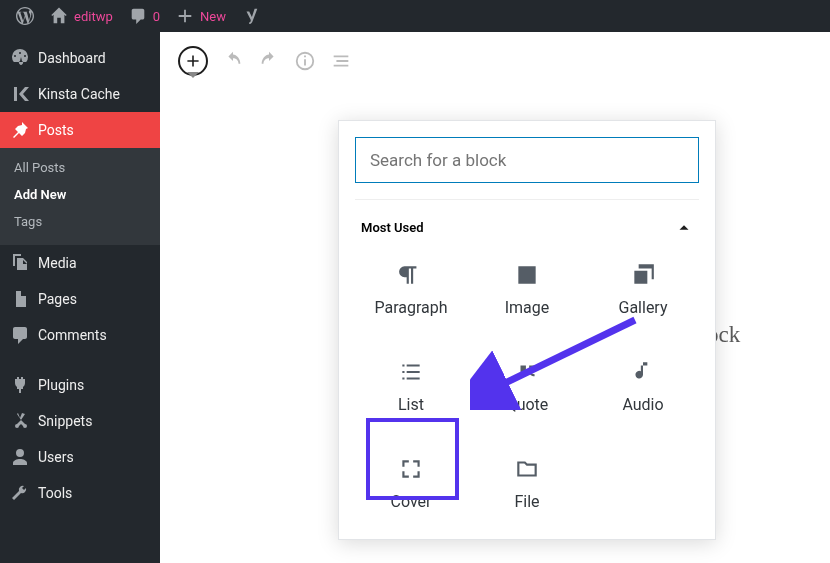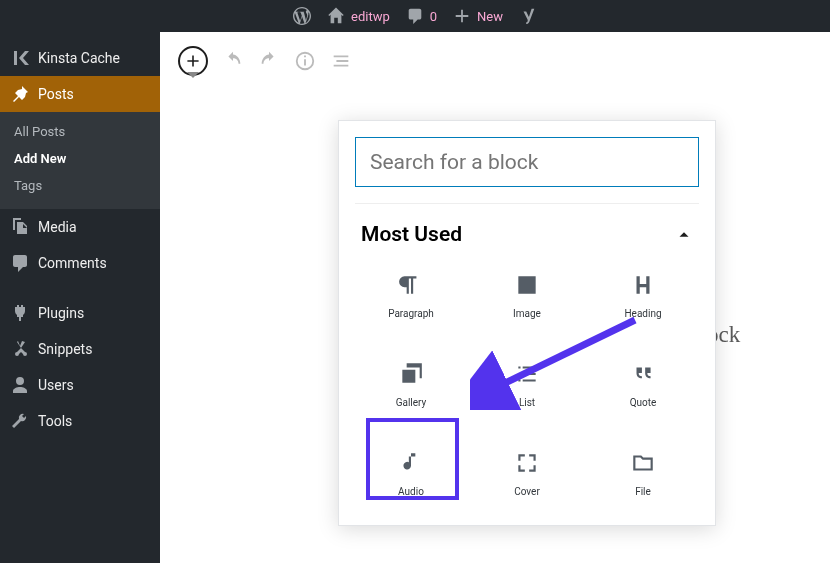--- a/index.html
+++ b/index.html
@@ -1,42 +1,42 @@
 <!DOCTYPE html>
 <html><head>
 <meta charset="utf-8">
 <style>
 * { margin: 0; padding: 0; box-sizing: border-box; font-family: -apple-system, BlinkMacSystemFont, "Segoe UI", Roboto, sans-serif; }
 body { width: 830px; height: 563px; overflow: hidden; background: #fff; position: relative; }
-.adminbar { height: 32px; background: #23282d; color: #f9a8d4; display: flex; align-items: center; padding: 0 8px; font-size: 13px; justify-content: center; }
+.adminbar { height: 32px; background: #23282d; color: #ec4899; display: flex; align-items: center; padding: 0 8px; font-size: 13px; }
 .adminbar .ab-item { display: flex; align-items: center; padding: 0 8px; height: 32px; gap: 6px; cursor: pointer; }
 .adminbar svg { width: 18px; height: 18px; fill: #a0a5aa; }
 .body-wrap { display: flex; height: calc(100% - 32px); }
 .sidebar { width: 160px; background: #23282d; color: #eee; font-size: 14px; padding-top: 8px; }
 .side-item { display: flex; align-items: center; gap: 8px; padding: 8px 10px; cursor: pointer; position: relative; color: #eee; }
 .side-item svg { width: 20px; height: 20px; fill: #a0a5aa; }
-.side-item.current { background: #a16207; color: #fff; }
+.side-item.current { background: #ef4444; color: #fff; }
 .side-item.current svg { fill: #fff; }
 .side-item.current::after { content: ""; position: absolute; right: -8px; top: 50%; margin-top: -8px; border: 8px solid transparent; border-right-color: #fff; }
 .submenu { background: #32373c; padding: 6px 0 10px 0; }
 .submenu .sub { padding: 6px 10px 6px 14px; font-size: 13px; color: #b4b9be; cursor: pointer; }
 .submenu .sub.active { color: #fff; font-weight: 600; }
 .content { flex: 1; background: #fff; position: relative; }
 .toolbar { display: flex; align-items: center; gap: 14px; padding: 14px 18px; }
 .plus-btn { width: 30px; height: 30px; border: 2px solid #1e1e1e; border-radius: 50%; display: flex; align-items: center; justify-content: center; font-size: 20px; position: relative; cursor: pointer; }
 .plus-btn::after { content: ""; position: absolute; bottom: -10px; left: 50%; margin-left: -6px; border: 6px solid transparent; border-top-color: #888; }
 .toolbar svg { width: 22px; height: 22px; fill: #bbb; }
 .popover { position: absolute; left: 178px; top: 88px; width: 378px; background: #fff; border: 1px solid #e2e4e7; box-shadow: 0 3px 20px rgba(0,0,0,.15); padding: 16px; z-index: 10; }
-.search-input { width: 100%; border: 1.5px solid #007cba; padding: 12px 14px; font-size: 21px; outline: none; }
+.search-input { width: 100%; border: 1.5px solid #007cba; padding: 12px 14px; font-size: 17px; outline: none; }
 .search-input::placeholder { color: #757575; }
-.section-hdr { display: flex; justify-content: space-between; align-items: center; padding: 18px 6px 14px 6px; border-top: 1px solid #eee; margin-top: 16px; font-weight: 600; font-size: 21px; }
+.section-hdr { display: flex; justify-content: space-between; align-items: center; padding: 18px 6px 14px 6px; border-top: 1px solid #eee; margin-top: 16px; font-weight: 600; font-size: 13px; }
 .block-grid { display: grid; grid-template-columns: repeat(3,1fr); gap: 18px 4px; }
 .blk { display: flex; flex-direction: column; align-items: center; gap: 10px; padding: 12px 8px; cursor: pointer; }
 .blk svg { width: 26px; height: 26px; fill: #555d66; }
-.blk .lbl { font-size: 10px; color: #32373c; }
+.blk .lbl { font-size: 16px; color: #32373c; }
 .highlight-box { position: absolute; border: 4px solid #5333ed; pointer-events: none; z-index: 20; }
 .arrow-svg { position: absolute; z-index: 15; pointer-events: none; }
 .bg-text { position: absolute; left: 420px; top: 290px; font-family: Georgia, serif; font-size: 23px; color: #5a5a5a; z-index: 1; }
 </style>
 </head>
 <body>
 
 <div class="adminbar">
   <div class="ab-item">
     <svg viewBox="0 0 20 20">
@@ -66,40 +66,52 @@
         <path d="M14 2l-3 9-3-6H5l4.5 9c.3.6.3 1.3 0 2-.3.6-1 1-1.5 1v2c1.5 0 2.8-1 3.4-2.4L17 2h-3z"></path>
       </svg>
   </div>
 </div>
 
 <div class="body-wrap">
 
   <div class="sidebar">
     <div class="side-item">
       <svg viewBox="0 0 20 20">
+          <path d="M3.8 14h12.4A8 8 0 103.8 14zM10 4a1 1 0 110 2 1 1 0 010-2zM5 7a1 1 0 110 2 1 1 0 010-2zm10 0a1 1 0 110 2 1 1 0 010-2zm-4 2l1 4a2 2 0 11-2 0z"></path>
+        </svg>
+      <span>Dashboard</span>
+    </div>
+    <div class="side-item">
+      <svg viewBox="0 0 20 20">
           <path d="M4 3h3v14H4zm5 7l6-7h4l-6 7 6 7h-4z"></path>
         </svg>
       <span>Kinsta Cache</span>
     </div>
     <div class="side-item current">
       <svg viewBox="0 0 20 20">
           <path d="M12 2l6 6-2 1-1 4-3 3-3-3-5 5-1-1 5-5-3-3 3-3 4-1z"></path>
         </svg>
       <span>Posts</span>
     </div>
     <div class="submenu">
       <div class="sub">All Posts</div>
       <div class="sub active">Add New</div>
       <div class="sub">Tags</div>
     </div>
     <div class="side-item">
       <svg viewBox="0 0 20 20">
           <path d="M11 3V1H3v12h2V3zm2 2H7v12h10V9zm0 2l4 4h-4z"></path>
         </svg>
       <span>Media</span>
+    </div>
+    <div class="side-item">
+      <svg viewBox="0 0 20 20">
+          <path d="M6 2h5l5 5v11H6zm5 0v5h5"></path>
+        </svg>
+      <span>Pages</span>
     </div>
     <div class="side-item">
       <svg viewBox="0 0 20 20">
           <path d="M5 2h10c1.1 0 2 .9 2 2v8c0 1.1-.9 2-2 2h-2l-5 5v-5H5c-1.1 0-2-.9-2-2V4c0-1.1.9-2 2-2z"></path>
         </svg>
       <span>Comments</span>
     </div>
     <div style="height:14px"></div>
     <div class="side-item">
       <svg viewBox="0 0 20 20">
@@ -167,26 +179,20 @@
           <span class="lbl">Paragraph</span>
         </div>
         <div class="blk">
           <svg viewBox="0 0 24 24">
               <path d="M4 4h16v16H4zm2 12l3-4 2 2 4-5 3 7z"></path>
             </svg>
           <span class="lbl">Image</span>
         </div>
         <div class="blk">
           <svg viewBox="0 0 24 24">
-              <path d="M6 4h3v7h6V4h3v16h-3v-6H9v6H6z"></path>
-            </svg>
-          <span class="lbl">Heading</span>
-        </div>
-        <div class="blk">
-          <svg viewBox="0 0 24 24">
               <path d="M4 8h12v12H4zm4 8l2-3 2 2 2-4 2 5zm0-14h14v14h-2V6H8z"></path>
             </svg>
           <span class="lbl">Gallery</span>
         </div>
         <div class="blk">
           <svg viewBox="0 0 24 24">
               <path d="M4 5h2v2H4zm4 0h12v2H8zM4 11h2v2H4zm4 0h12v2H8zM4 17h2v2H4zm4 0h12v2H8z"></path>
             </svg>
           <span class="lbl">List</span>
         </div>

